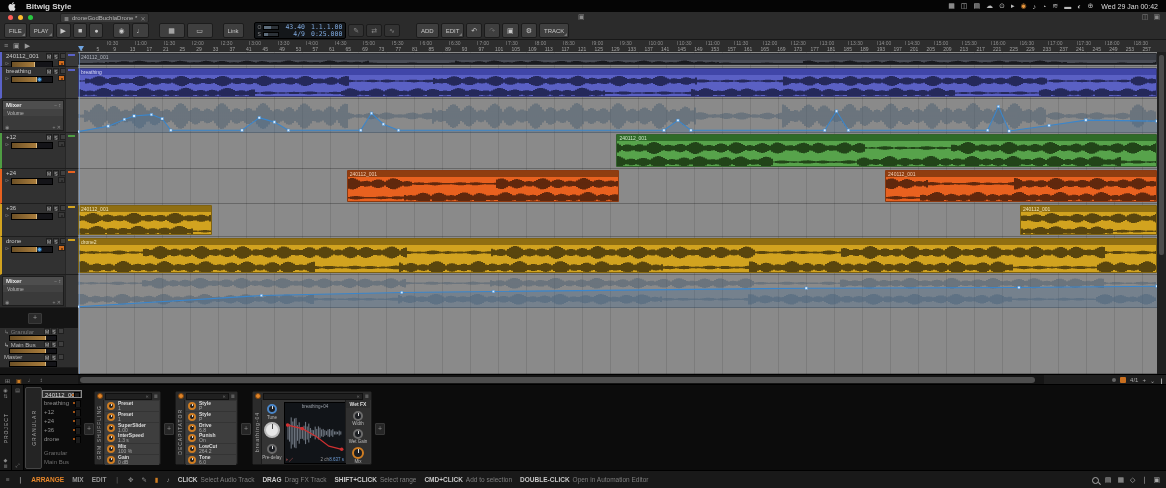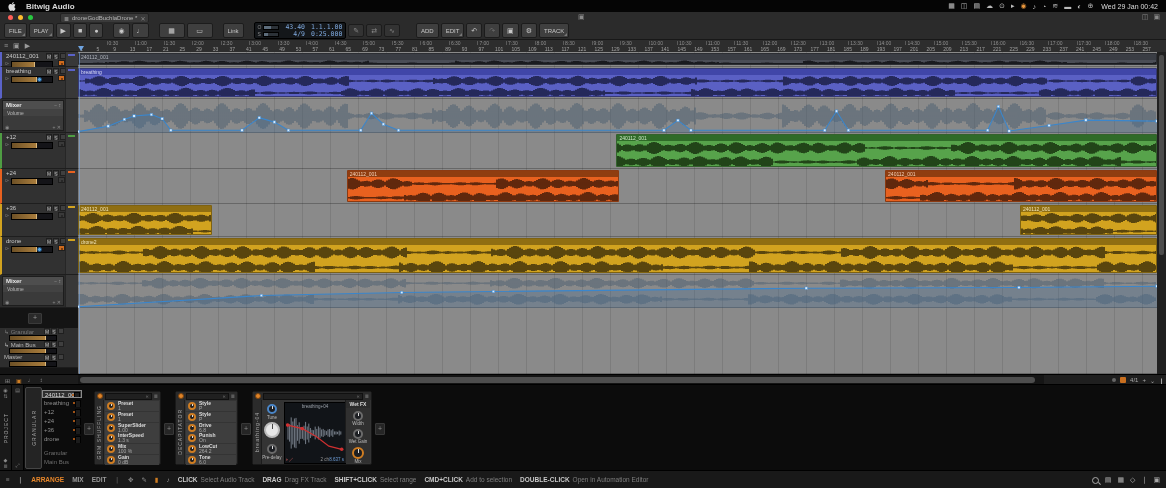--- a/index.html
+++ b/index.html
@@ -133,21 +133,21 @@
 <body>
 
 <div id="app">
 
   <div id="menubar">
     <span class="apple">
       <svg width="8" height="9" viewBox="0 0 14 16">
           <path fill="#ddd" d="M11.5 8.3c0-2 1.6-3 1.7-3-1-1.4-2.4-1.6-2.9-1.6-1.2-.1-2.4.7-3 .7-.6 0-1.6-.7-2.6-.7C3.3 3.7 2 4.5 1.3 5.8c-1.4 2.4-.4 6 1 8 .7 1 1.5 2.1 2.5 2 .9 0 1.3-.6 2.5-.6s1.5.6 2.6.6c1 0 1.7-1 2.4-2 .7-1.1 1-2.2 1-2.3-.1 0-2-.8-2-3.2zM9.4 2.5c.5-.7.9-1.6.8-2.5-.8 0-1.7.5-2.3 1.2-.5.6-.9 1.5-.8 2.4.9.1 1.8-.4 2.3-1.1z"></path>
         </svg>
     </span>
-    <span class="appname">Bitwig Audio</span>
+    <span class="appname">Bitwig Style</span>
     <div id="menubar-icons">
         <span>▦</span>
         <span>◫</span>
         <span>▤</span>
         <span>☁</span>
         <span>⊙</span>
         <span>▸</span>
         <span style="color: rgb(232, 150, 60);">◉</span>
         <span>♪</span>
         <span>◔</span>

